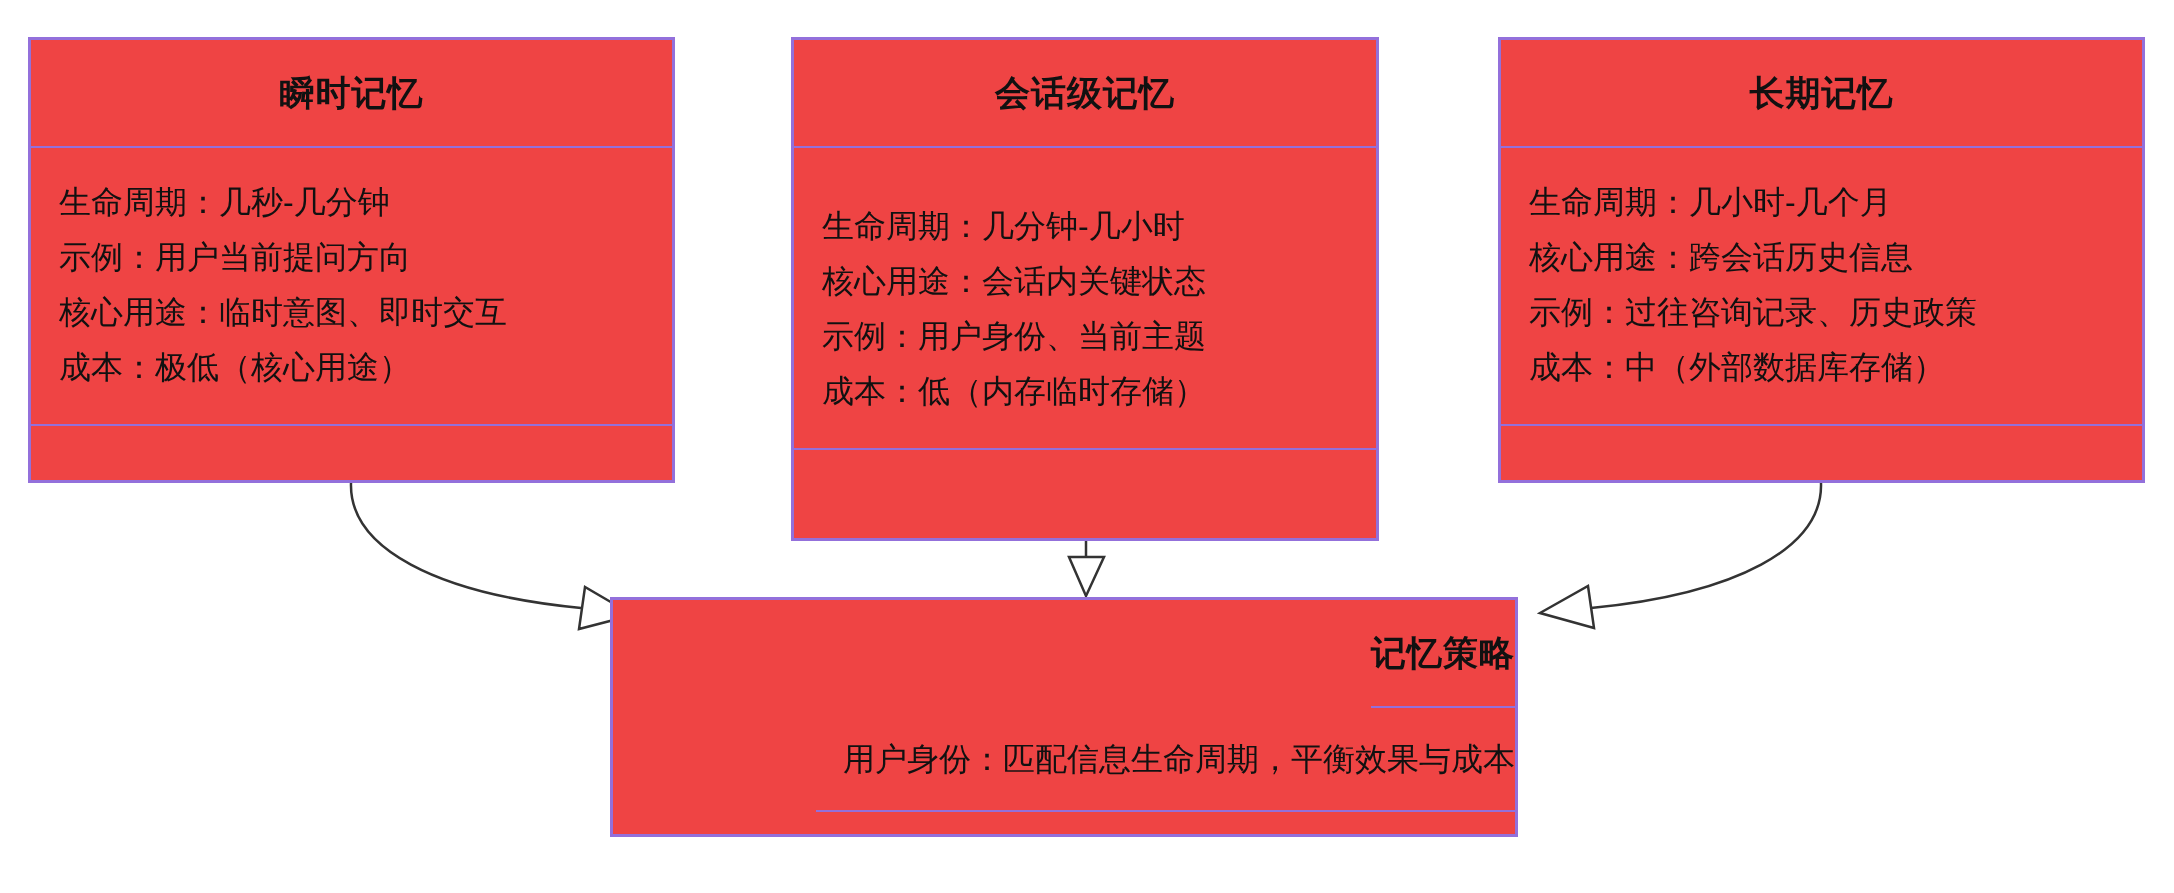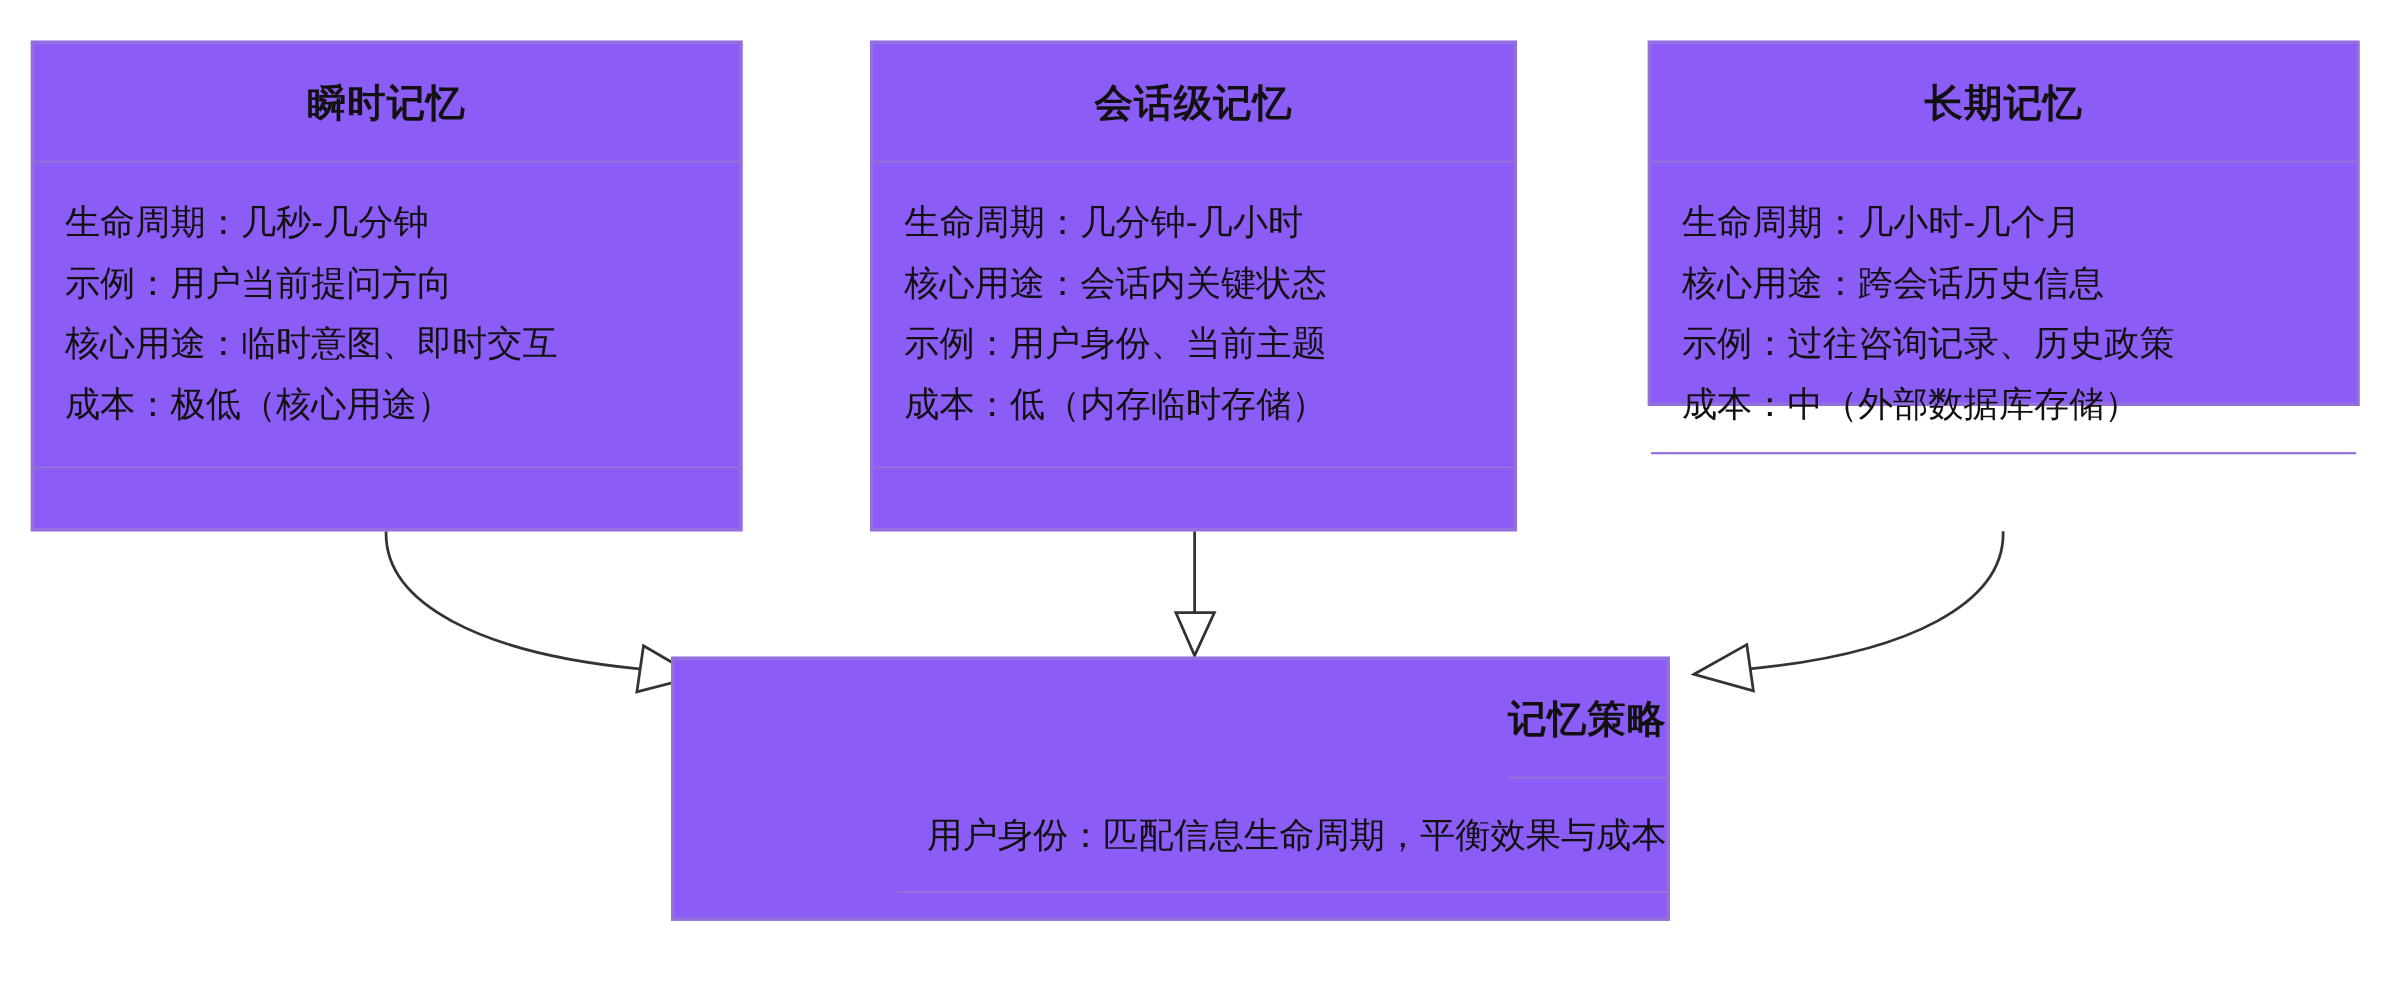--- a/index.html
+++ b/index.html
@@ -9,21 +9,21 @@
   .canvas {
     position: relative;
     width: 2174px;
     height: 893px;
     background: #ffffff;
     overflow: hidden;
   }
 
   .class-node {
     position: absolute;
-    background: #8b5cf6;
+    background: #ef4444;
     border: 3px solid #9370db;
     display: flex;
     flex-direction: column;
     color: #111111;
   }
 
   .node-title {
     height: 108px;
     flex: 0 0 108px;
     display: flex;
@@ -49,22 +49,22 @@
   .node-body.single {
     height: 104px;
     display: flex;
     align-items: center;
     padding-left: 27px;
   }
 
   .node-footer { flex: 1 1 auto; }
 
   #node-instant  { left: 28px;   top: 37px;  width: 647px; height: 446px; }
-  #node-session  { left: 791px;  top: 37px;  width: 588px; height: 446px; }
-  #node-longterm { left: 1498px; top: 37px;  width: 647px; height: 332px; }
+  #node-session  { left: 791px;  top: 37px;  width: 588px; height: 504px; gap: 24px; }
+  #node-longterm { left: 1498px; top: 37px;  width: 647px; height: 446px; justify-content: flex-end; }
   #node-strategy { left: 610px;  top: 597px; width: 908px; height: 240px; align-items: flex-end; }
 
   .arrows-layer {
     position: absolute;
     left: 0; top: 0;
     width: 2174px;
     height: 893px;
     pointer-events: none;
   }
   .edge-path {

